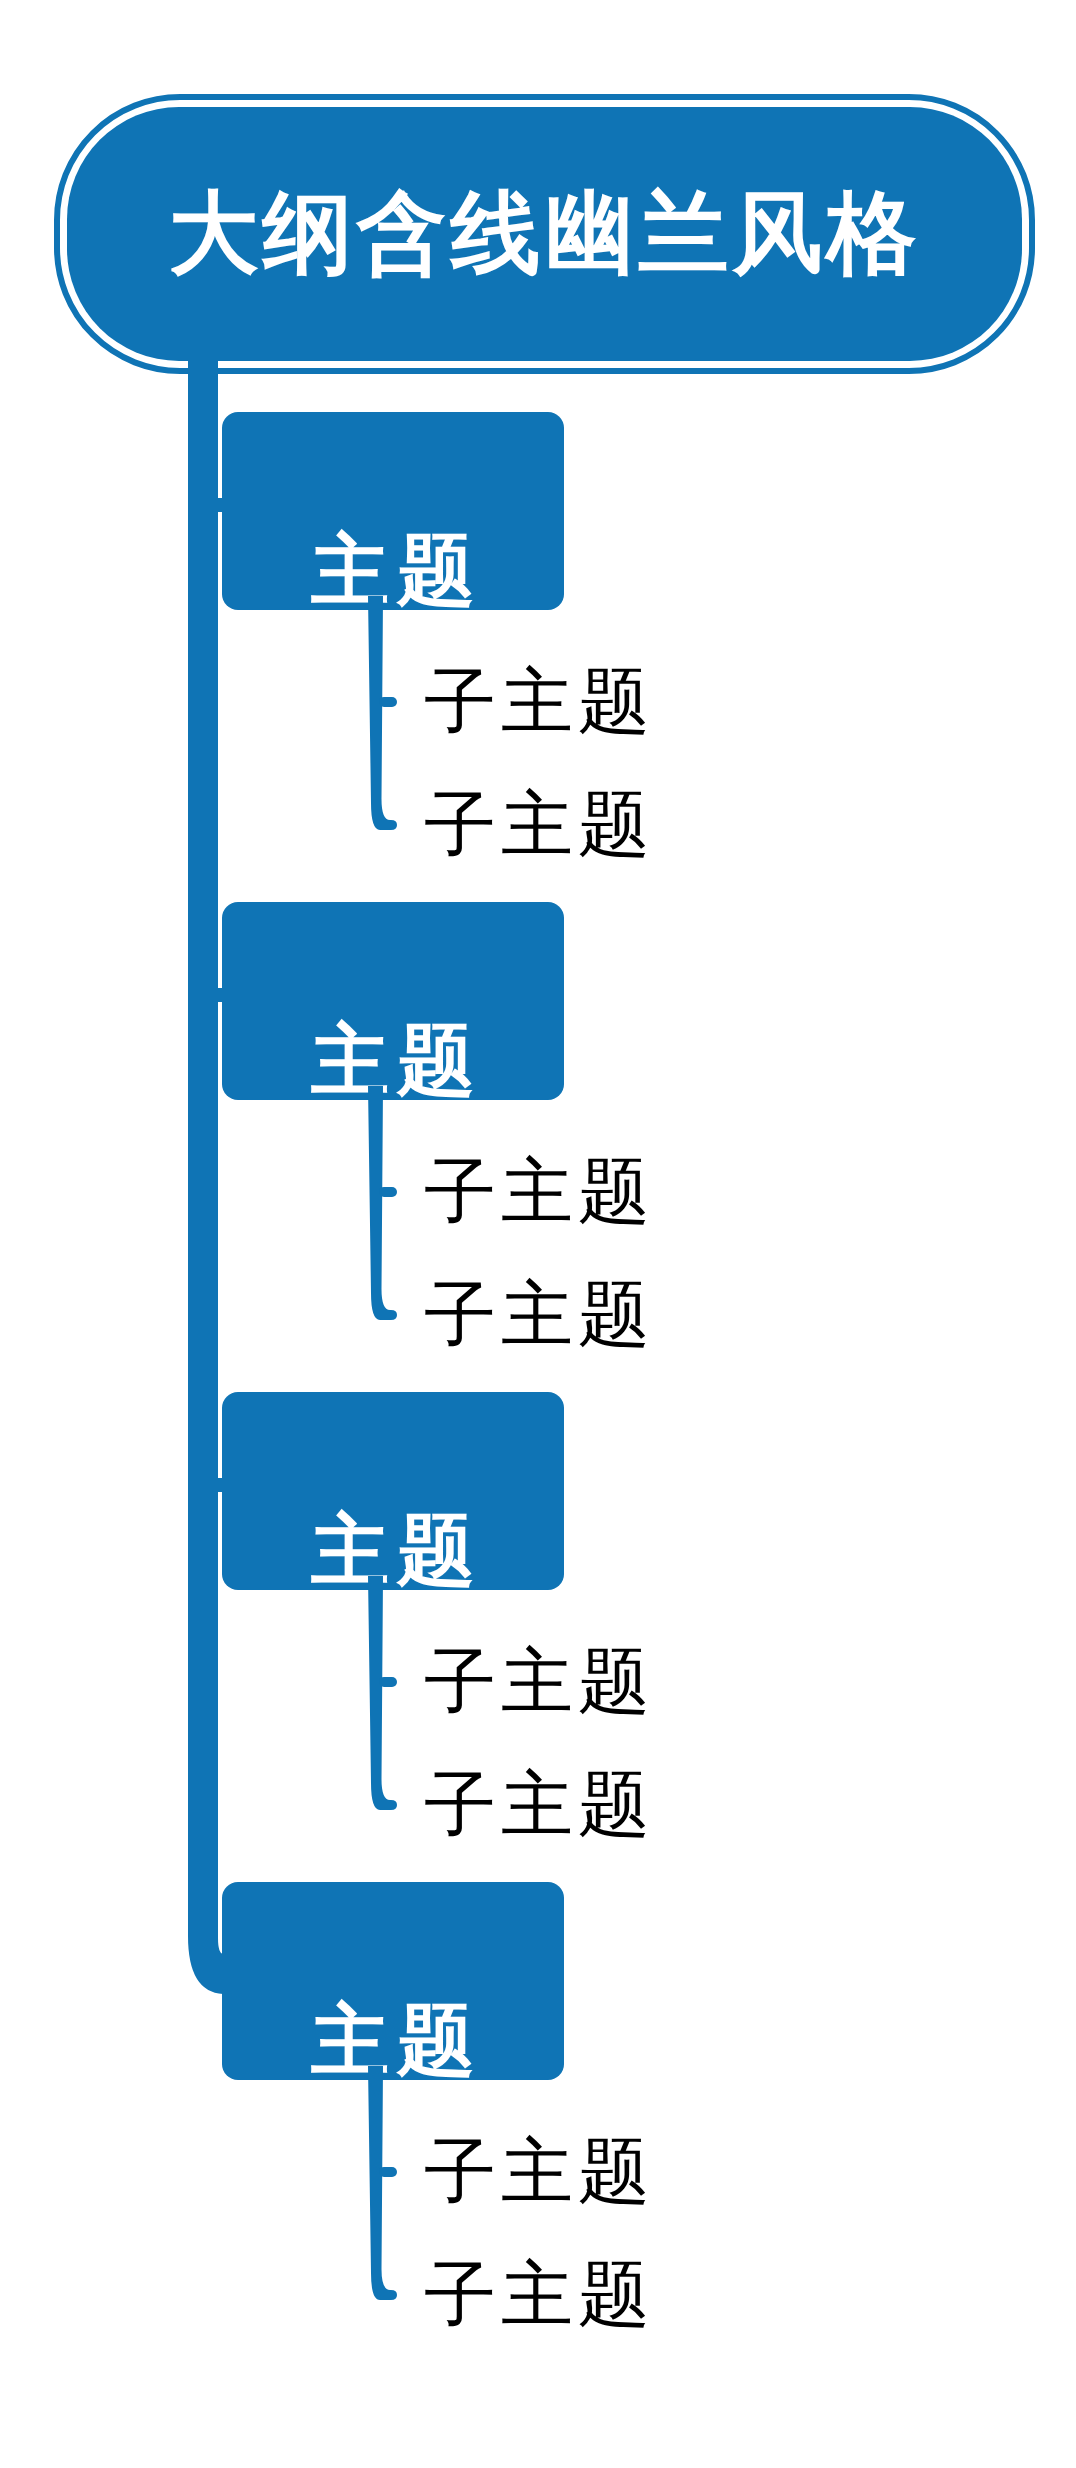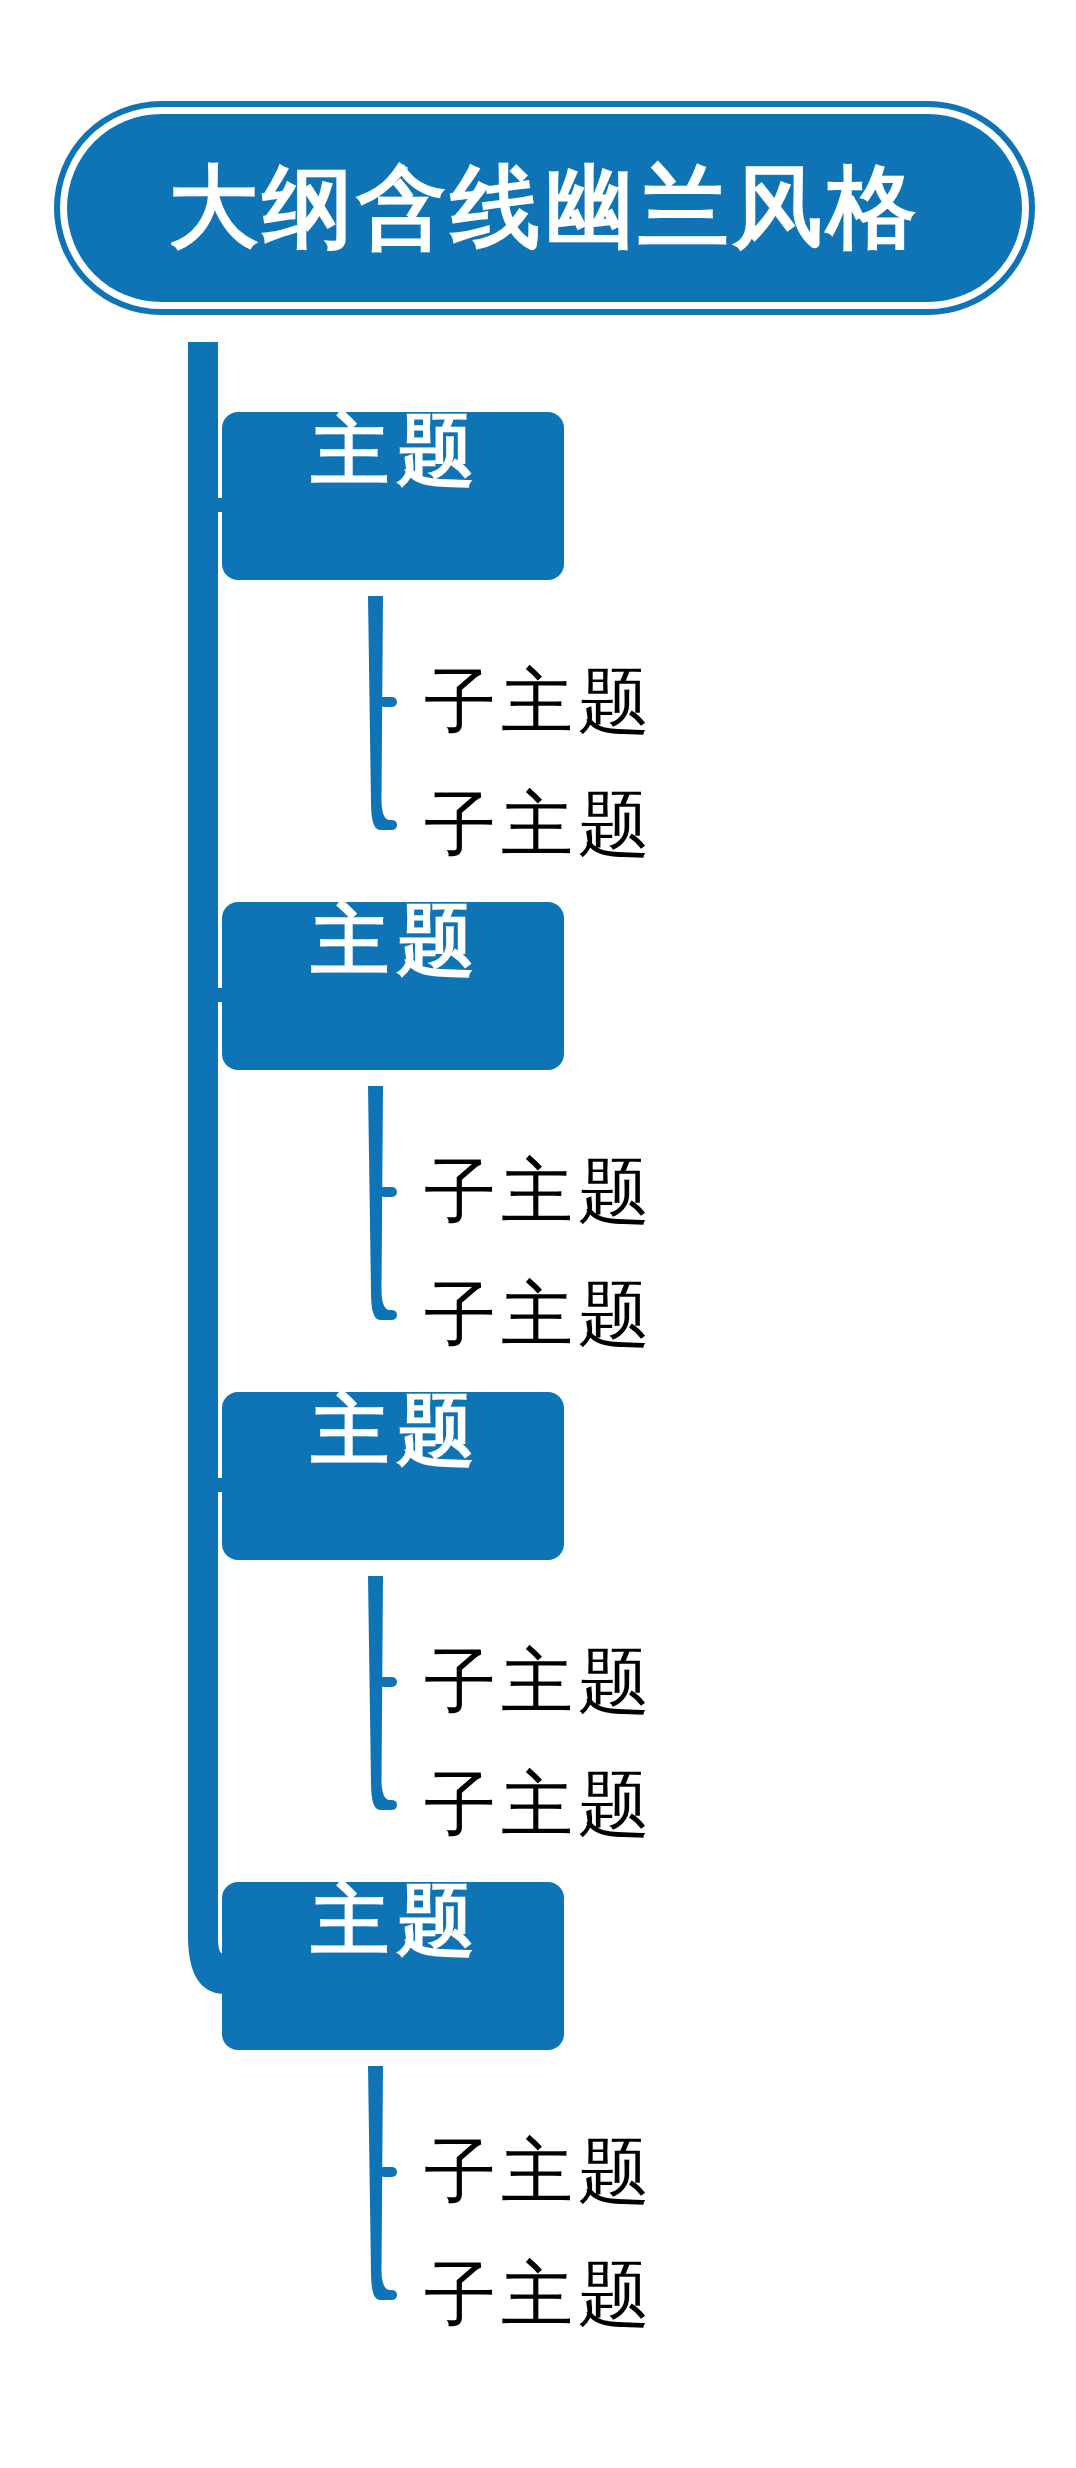--- a/index.html
+++ b/index.html
@@ -12,23 +12,23 @@
     width: 1076px;
     height: 2468px;
     background: var(--background, #ffffff);
     overflow: hidden;
     font-family: "Liberation Serif", "DejaVu Serif", serif;
   }
   
   .root-node {
     position: absolute;
     left: 54px;
-    top: 101px;
+    top: 94px;
     width: 981px;
-    height: 214px;
+    height: 280px;
     box-sizing: border-box;
     border: 6px solid var(--accent, #0F74B5);
     border-radius: 126px;
     z-index: 1;
   }
   .root-fill {
     position: absolute;
     inset: 7px;
     background: var(--accent, #0F74B5);
     border-radius: 112px;
@@ -42,25 +42,25 @@
     font-weight: bold;
     letter-spacing: 4px;
     line-height: 1;
     white-space: nowrap;
   }
   
   .topic-node {
     position: absolute;
     left: 222px;
     width: 342px;
-    height: 168px;
+    height: 198px;
     background: var(--accent, #0F74B5);
     border-radius: 16px;
     display: flex;
-    align-items: flex-start;
+    align-items: flex-end;
     justify-content: center;
     z-index: 1;
   }
   .topic-label {
     color: var(--topic_text, #ffffff);
     font-size: 78px;
     font-weight: bold;
     letter-spacing: 8px;
     line-height: 1;
     white-space: nowrap;

